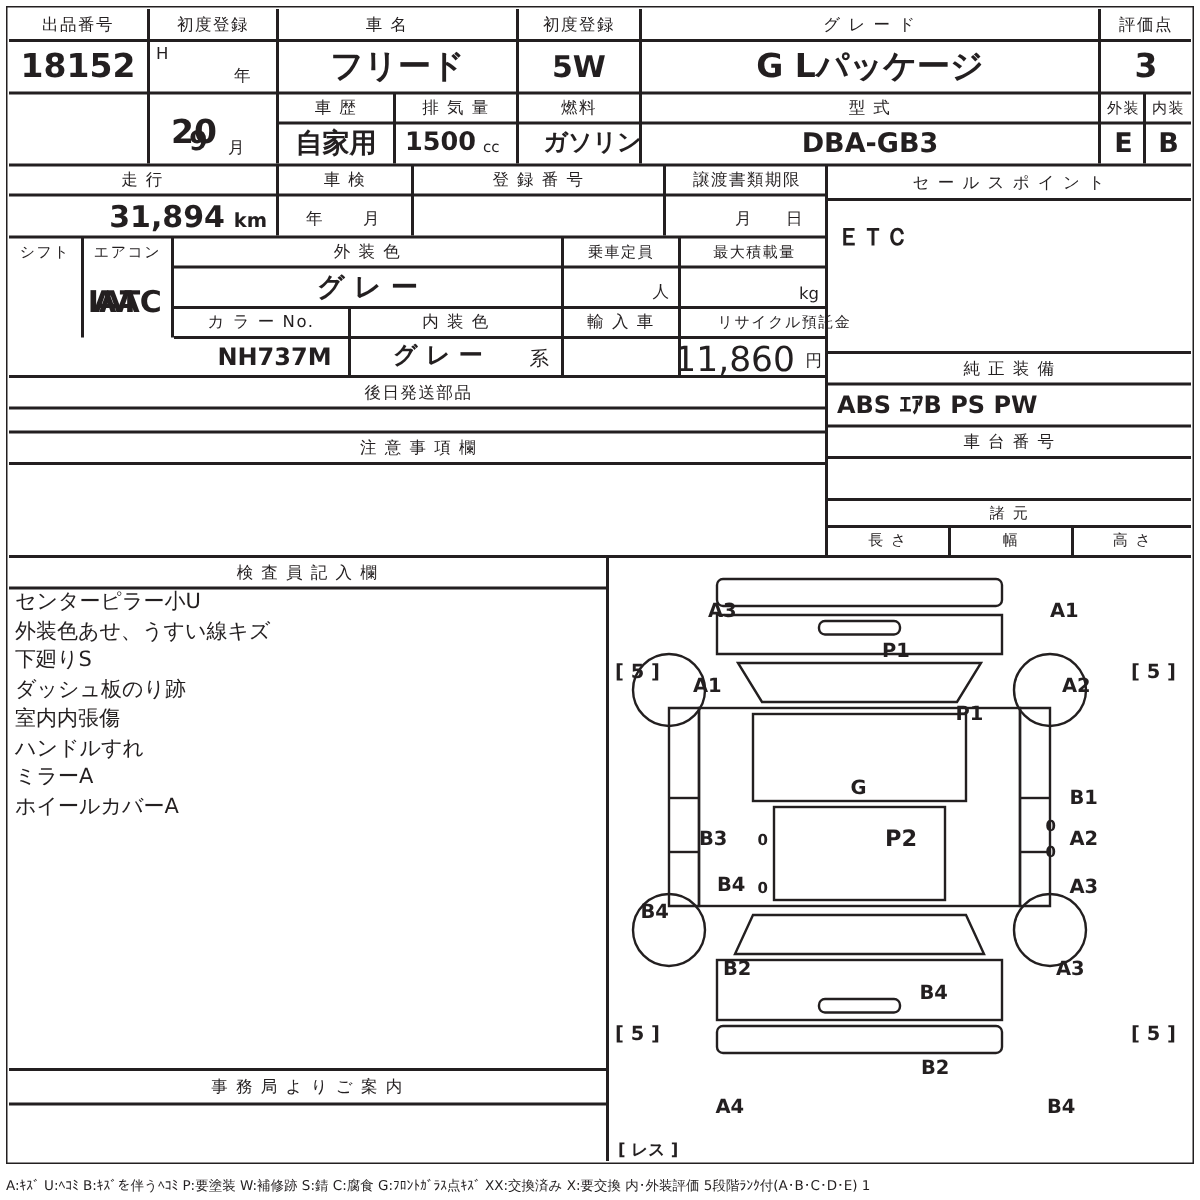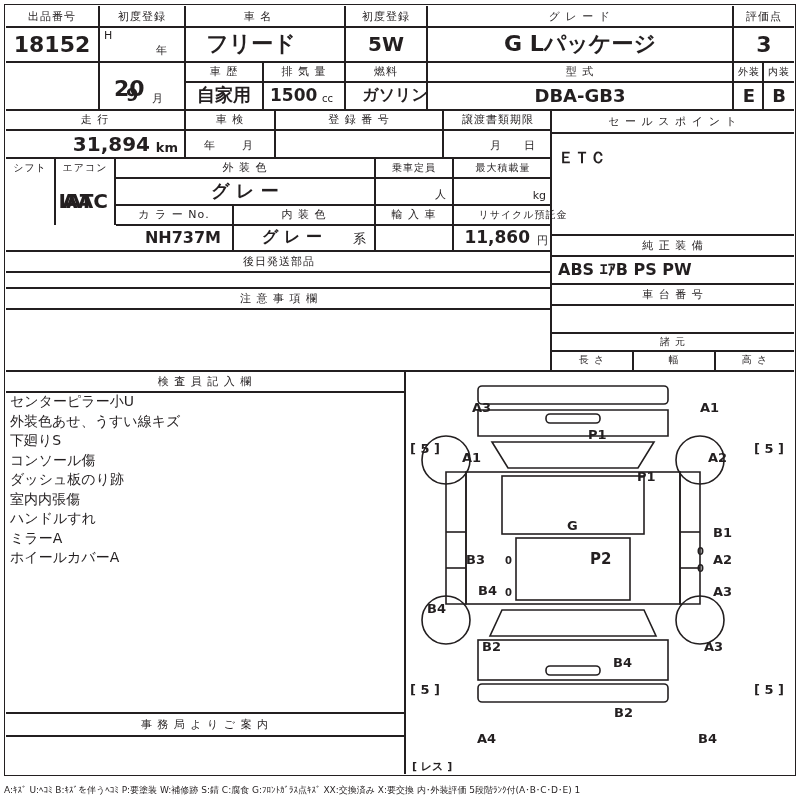--- a/index.html
+++ b/index.html
@@ -56,21 +56,21 @@
   <div class="bx lbl" style="left:734px;top:6px;width:60px;height:20px;">評価点</div>
 
   <div class="hl" style="left:6px;top:26px;width:788px;"></div>
 
   <div class="bx val v22" style="left:6px;top:27px;width:92px;height:34px;">18152</div>
   <div class="bx" style="left:100px;top:27px;width:84px;height:34px;">
     <div style="position:absolute;left:4px;top:2px;font-size:11px;">H</div>
     <div style="position:absolute;left:14px;top:5px;font-size:22px;font-weight:700;margin-top:44px;">20</div>
     <div style="position:absolute;left:56px;top:16px;font-size:11px;">年</div>
   </div>
-  <div class="bx val v22" style="left:172px;top:27px;width:158px;height:34px;">フリード</div>
+  <div class="bx val v22" style="left:186px;top:27px;width:158px;height:34px;">フリード</div>
   <div class="bx val v20" style="left:346px;top:27px;width:80px;height:34px;">5W</div>
   <div class="bx val v22" style="left:428px;top:27px;width:304px;height:34px;">G  Lパッケージ</div>
   <div class="bx val v22" style="left:734px;top:27px;width:60px;height:34px;">3</div>
 
   <div class="hl" style="left:6px;top:61px;width:788px;"></div>
 
   <div class="bx lbl" style="left:186px;top:62px;width:76px;height:19px;">車 歴</div>
   <div class="bx lbl" style="left:264px;top:62px;width:80px;height:19px;">排 気 量</div>
   <div class="bx lbl" style="left:346px;top:62px;width:80px;height:19px;">燃料</div>
   <div class="bx lbl" style="left:428px;top:62px;width:304px;height:19px;">型 式</div>
@@ -154,21 +154,21 @@
 
   <div class="hl" style="left:116px;top:224px;width:436px;"></div>
 
   <div class="bx val v16" style="left:116px;top:224px;width:116px;height:26px;">NH737M</div>
   <div class="bx" style="left:234px;top:224px;width:140px;height:26px;">
     <div style="position:absolute;left:28px;top:3px;font-size:16px;font-weight:700;">グ レ ー</div>
     <div style="position:absolute;right:8px;top:6px;font-size:13px;">系</div>
   </div>
   <div class="bx" style="left:376px;top:224px;width:76px;height:26px;"></div>
   <div class="bx" style="left:454px;top:224px;width:98px;height:26px;">
-    <div style="position:absolute;right:22px;top:3px;font-size:17px;font-weight:700;">11,860</div>
+    <div style="position:absolute;right:22px;top:3px;font-size:23px;font-weight:400;">11,860</div>
     <div style="position:absolute;right:4px;top:9px;font-size:11px;">円</div>
   </div>
 
   <div class="hl" style="left:6px;top:250px;width:546px;"></div>
 
   <div class="bx lbl" style="left:6px;top:251px;width:546px;height:20px;">後日発送部品</div>
   <div class="hl" style="left:6px;top:271px;width:546px;"></div>
   <div class="bx" style="left:6px;top:271px;width:546px;height:16px;"></div>
   <div class="hl" style="left:6px;top:287px;width:546px;"></div>
 
@@ -209,21 +209,20 @@
   <div class="vl" style="left:632px;top:350px;height:20px;"></div>
   <div class="vl" style="left:714px;top:350px;height:20px;"></div>
 
   <div class="bx lbl" style="left:6px;top:371px;width:398px;height:20px;">検 査 員 記 入 欄</div>
   <div class="hl" style="left:6px;top:391px;width:398px;"></div>
 
   <div class="note-list" style="left:10px;top:392px;width:394px;">
     <div>センターピラー小U</div>
     <div>外装色あせ、うすい線キズ</div>
     <div>下廻りS</div>
-    <div>コンソール傷</div>
     <div>ダッシュ板のり跡</div>
     <div>室内内張傷</div>
     <div>ハンドルすれ</div>
     <div>ミラーA</div>
     <div>ホイールカバーA</div>
   </div>
 
   <div class="hl" style="left:6px;top:712px;width:398px;"></div>
   <div class="bx lbl" style="left:6px;top:713px;width:398px;height:22px;">事 務 局 よ り ご 案 内</div>
   <div class="hl" style="left:6px;top:735px;width:398px;"></div>

